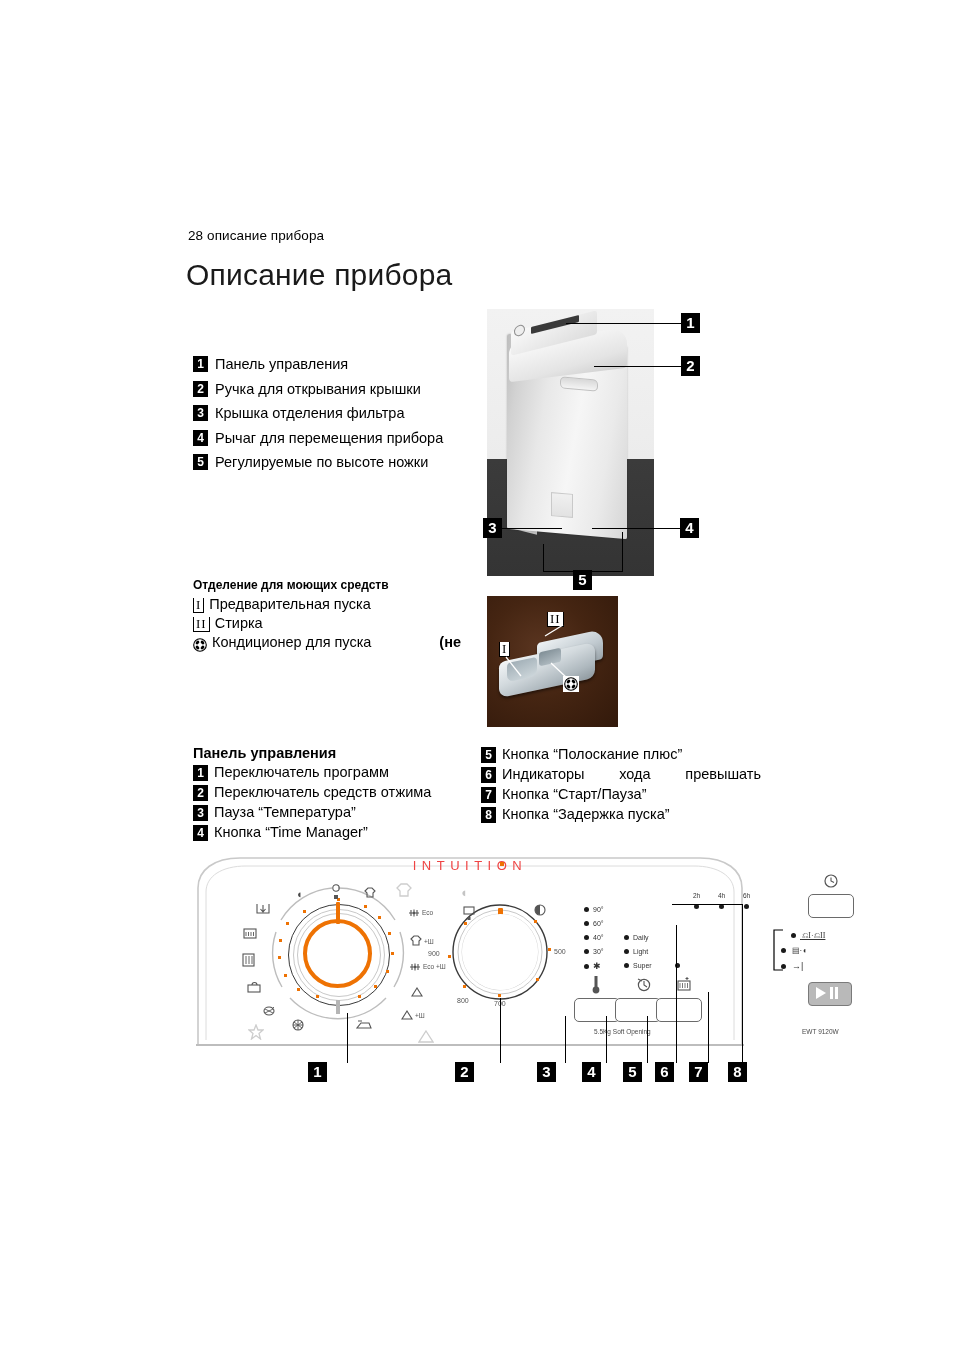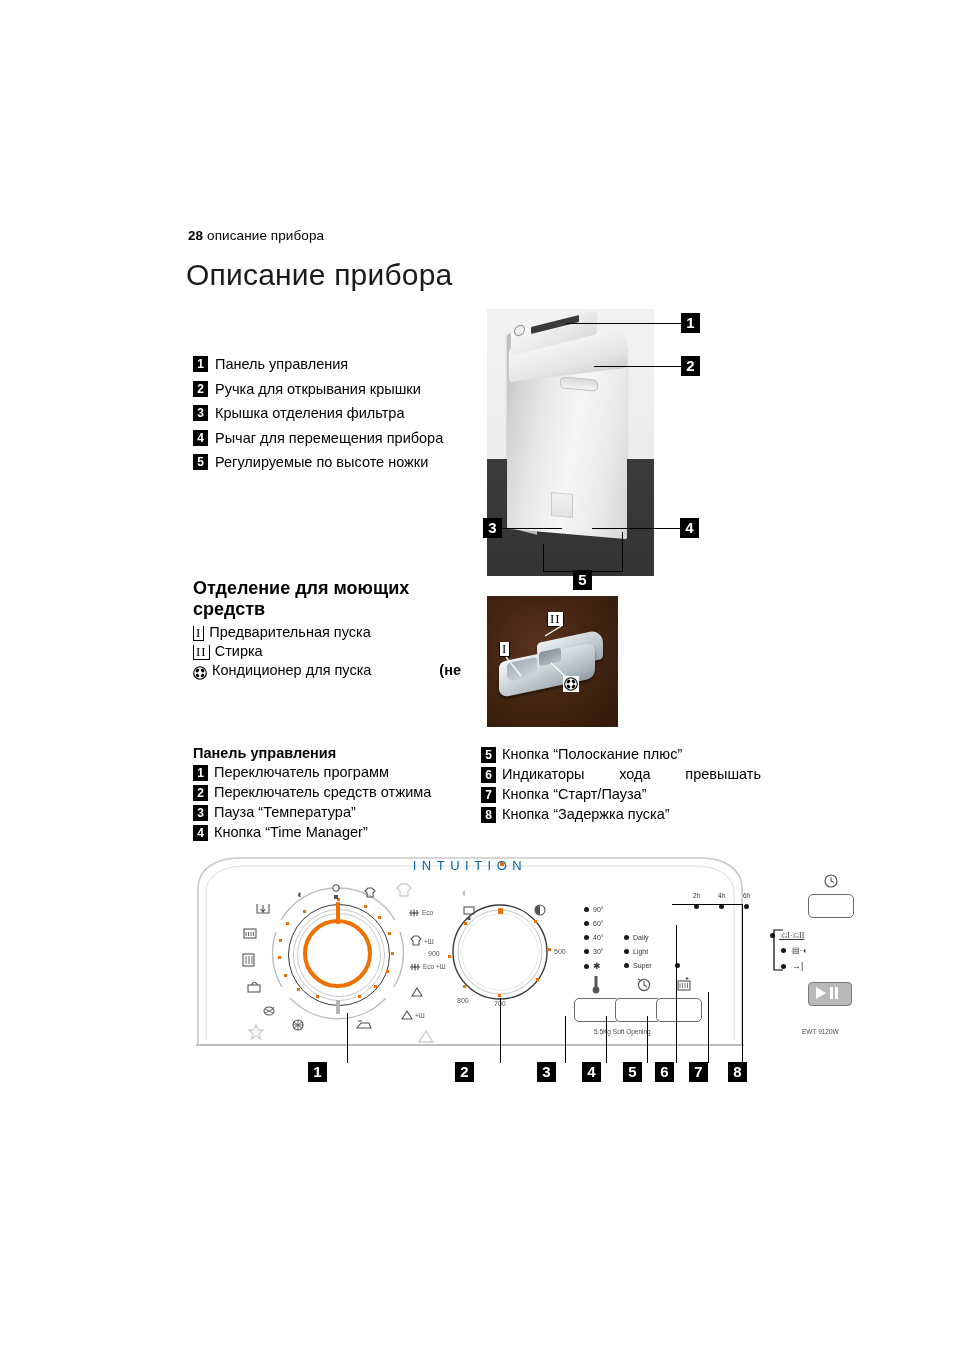--- a/index.html
+++ b/index.html
@@ -21,21 +21,21 @@
     width: 955px; height: 1350px;
   }
 
   
   .folio {
     position: absolute;
     left: 188px; top: 228px;
     font-size: 13.5px;
     letter-spacing: 0.1px;
   }
-  .folio .num { font-weight: bold; }
+  .folio .num { font-weight: normal; }
 
   .h1 {
     position: absolute;
     left: 186px; top: 258px;
     font-size: 30px;
     font-weight: normal;
     letter-spacing: 0.2px;
     color: #1a1a1a;
   }
 
@@ -155,21 +155,21 @@
     z-index: -1;
   }
 
   
   .det-block {
     position: absolute;
     left: 193px; top: 578px;
     width: 282px;
   }
   .det-title {
-    font-size: 18px;
+    font-size: 12px;
     font-weight: bold;
     margin-bottom: 3px;
   }
   .det-row {
     font-size: 14.5px;
     line-height: 19px;
     display: flex;
     align-items: center;
     white-space: nowrap;
   }
@@ -312,21 +312,21 @@
     left: 0; top: 0;
     width: 548px; height: 196px;
   }
   .brand {
     position: absolute;
     left: 0; right: 0;
     top: 6px;
     text-align: center;
     font-size: 13px;
     letter-spacing: 5.5px;
-    color: #0369a1;
+    color: #ef4444;
     font-weight: normal;
   }
   .brand .dotO {
     position: relative;
     display: inline-block;
   }
   .brand .dotO::after {
     content: "";
     position: absolute;
     left: 3px; top: 4px;
@@ -849,21 +849,21 @@
       <span class="led"></span>
     </div>
 
     <span class="hdr-h" style="left:497px; top:40px;">2h</span>
     <span class="hdr-h" style="left:522px; top:40px;">4h</span>
     <span class="hdr-h" style="left:547px; top:40px;">6h</span>
     <span class="led" style="position:absolute;left:498px;top:52px;"></span>
     <span class="led" style="position:absolute;left:523px;top:52px;"></span>
     <span class="led" style="position:absolute;left:548px;top:52px;"></span>
 
-    <div class="ledrow" style="left:574px; top:80px;text-decoration:underline;">
+    <div class="ledrow" style="left:595px; top:80px;text-decoration:underline;">
       <span class="led"></span>
       <span style="font-family:'Liberation Serif',serif;font-size:8px;">⎌I·⎌II</span>
     </div>
     <div class="ledrow" style="left:585px; top:95px;">
       <span class="led"></span>
       <span style="font-size:8px;">▤·◖</span>
     </div>
     <div class="ledrow" style="left:585px; top:110px;">
       <span class="led"></span>
       <span style="font-size:9px;">→|</span>

